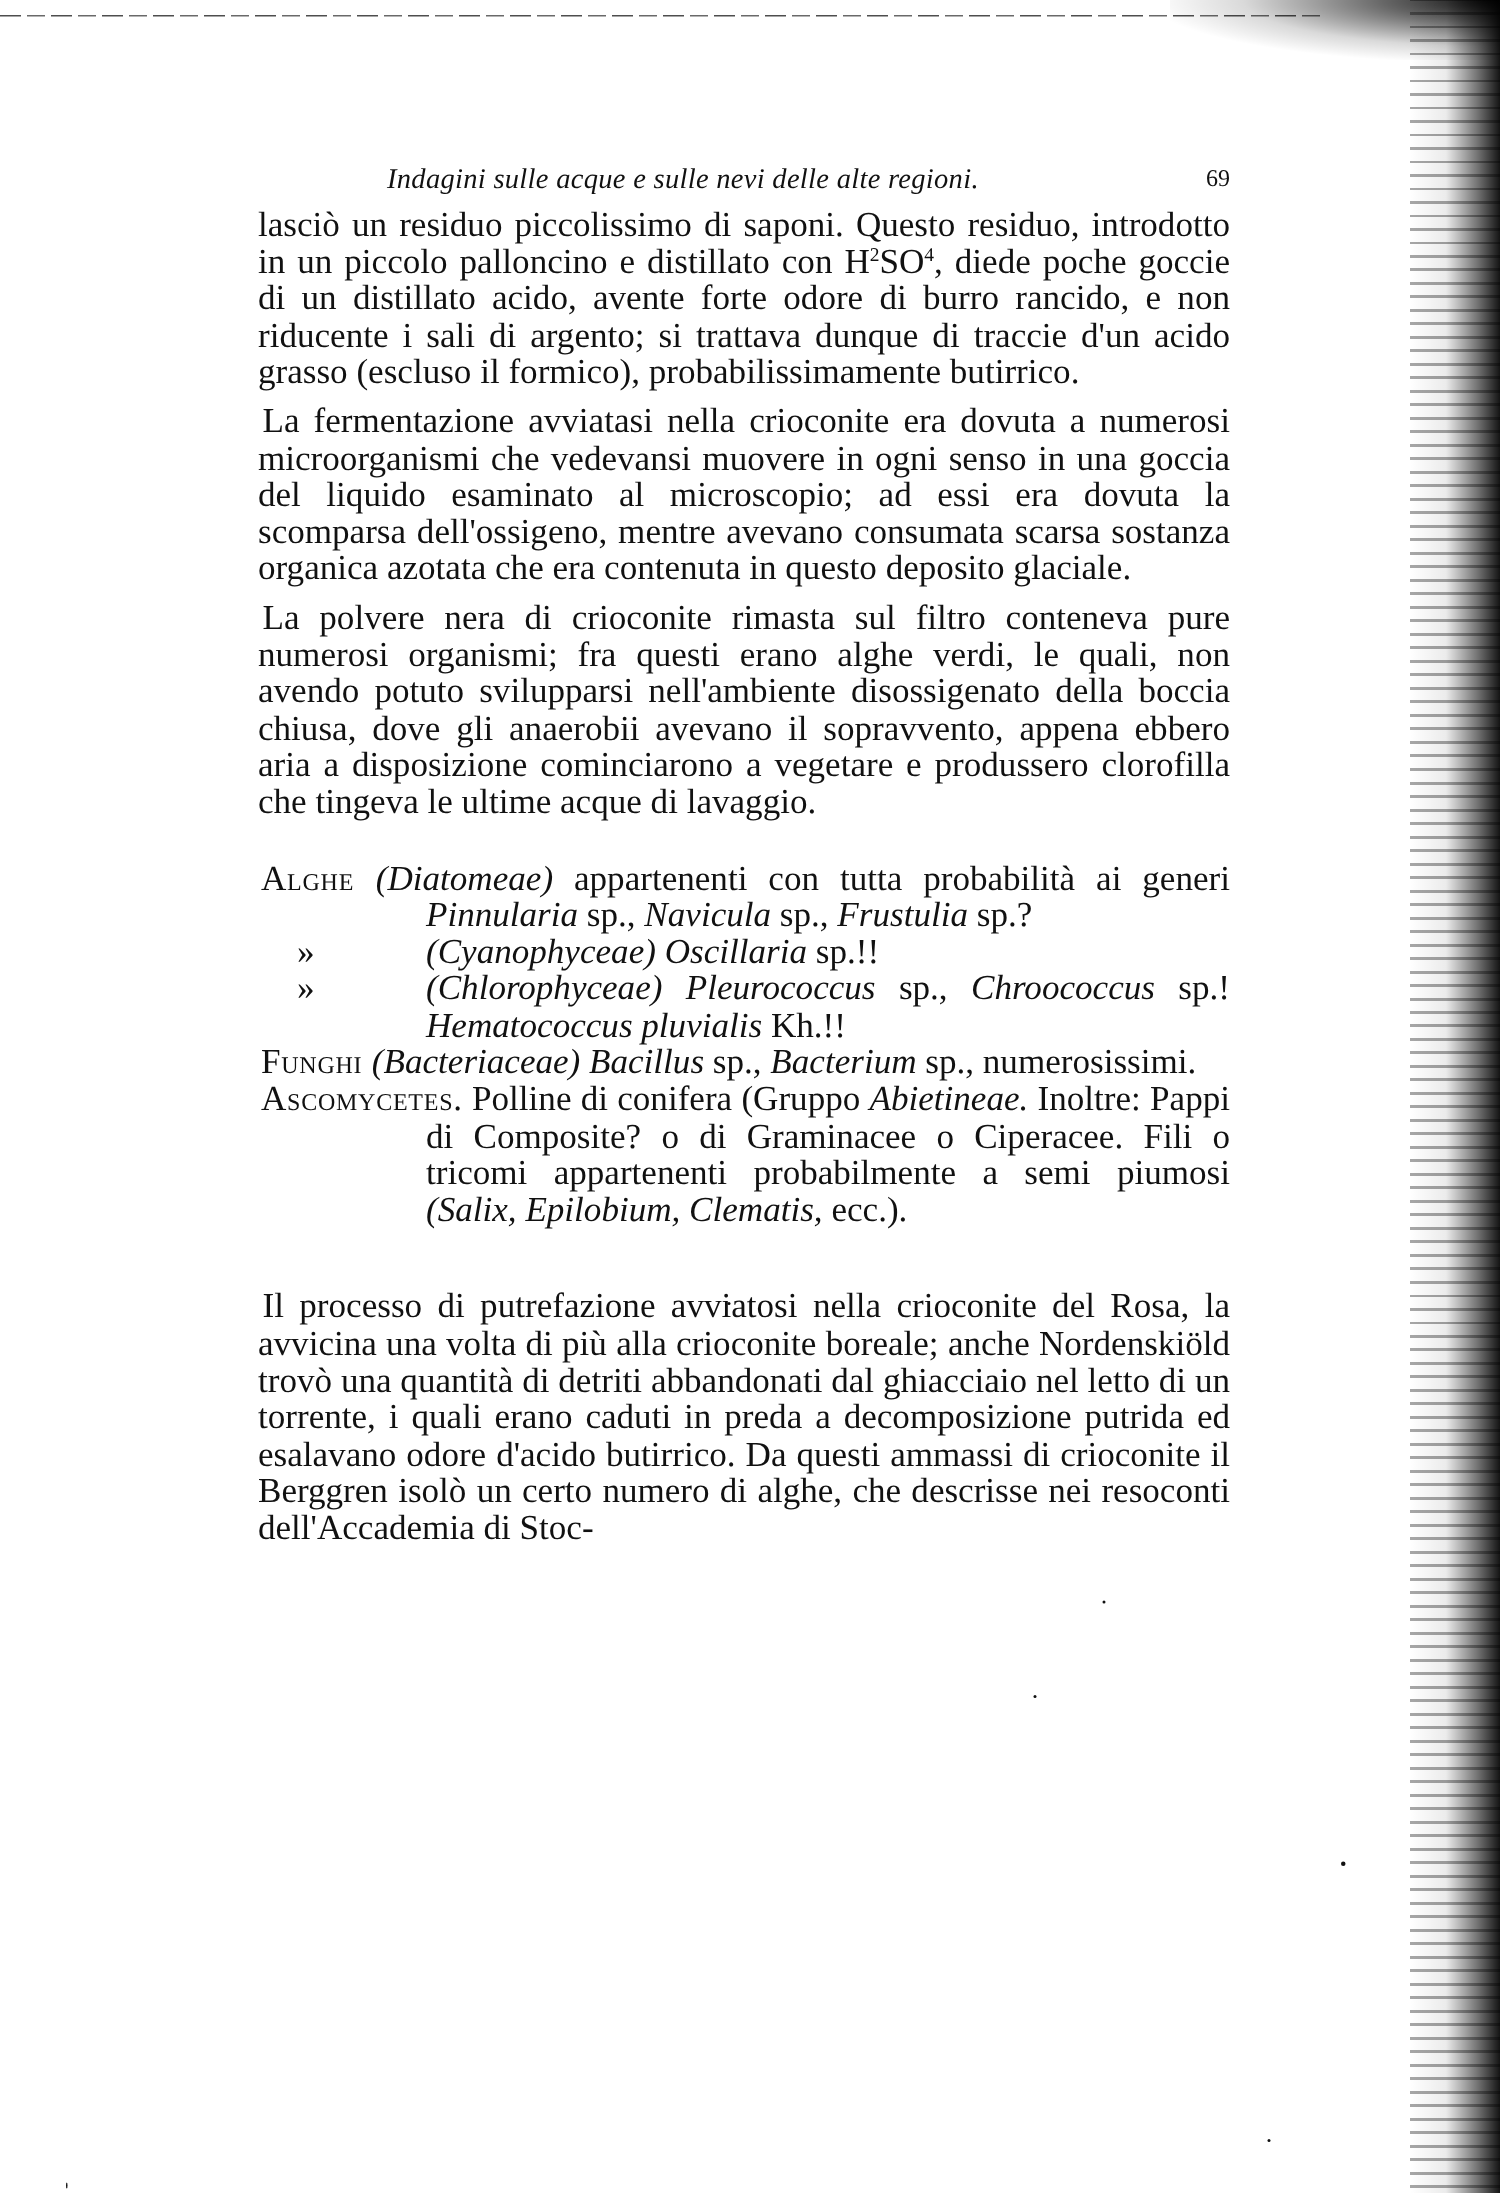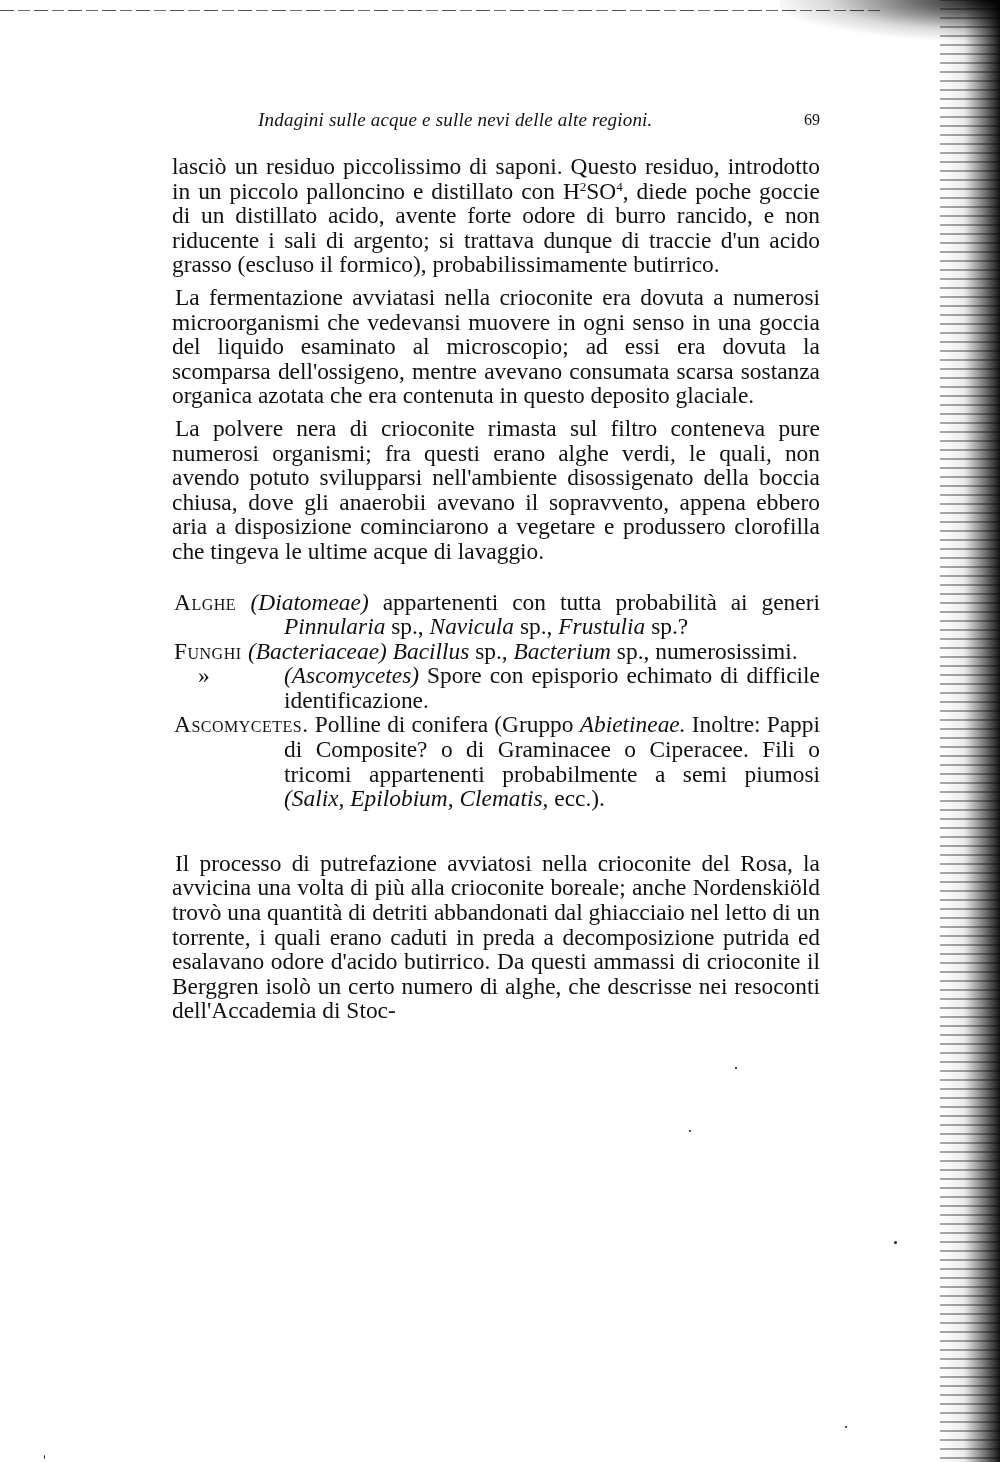--- a/index.html
+++ b/index.html
@@ -30,21 +30,21 @@
       font-family: "Liberation Serif", "DejaVu Serif", serif;
       font-size: 23.4px; line-height: 24.6px; color: #111;
     }
     .running-head {
       position: relative; height: 30px; font-style: italic; font-size: 19px;
     }
     .running-head .title { position: absolute; left: 86px; top: 0; letter-spacing: 0.2px; }
     .running-head .pageno { position: absolute; right: 0; top: 0; font-style: normal; font-size: 16px; }
     p { margin: 0; text-align: justify; text-align-last: left; }
     .para { margin-top: 8px; }
-    .para:first-of-type { margin-top: 16px; }
+    .para:first-of-type { margin-top: 0; }
     .ind-para { text-indent: 3px; }
     .list { margin-top: 26px; margin-left: 2px; }
     .entry { position: relative; padding-left: 110px; text-indent: -110px; text-align: justify; text-align-last: left; }
     .entry.sub { padding-left: 110px; text-indent: -86px; }
     .smallcaps { font-variant: small-caps; letter-spacing: 0.5px; }
     .quote-mark { display: inline-block; width: 86px; text-indent: 0; }
     .after-list { margin-top: 40px; }
     i { font-style: italic; }
     sup { font-size: 13px; vertical-align: 8px; line-height: 0; }
     .specks span { position: absolute; background: #111; border-radius: 50%; }
@@ -62,22 +62,23 @@
       <span class="title">Indagini sulle acque e sulle nevi delle alte regioni.</span>
       <span class="pageno">69</span>
     </div>
 
     <p id="p1" class="para"><span>lasciò un residuo piccolissimo di saponi. Questo residuo, introdotto in un piccolo palloncino e distillato con H</span><sup>2</sup><span>SO</span><sup>4</sup><span>, diede poche goccie di un distillato acido, avente forte odore di burro rancido, e non riducente i sali di argento; si trattava dunque di traccie d'un acido grasso (escluso il formico), probabilissimamente butirrico.</span></p>
     <p class="para ind-para">La fermentazione avviatasi nella crioconite era dovuta a numerosi microorganismi che vedevansi muovere in ogni senso in una goccia del liquido esaminato al microscopio; ad essi era dovuta la scomparsa dell'ossigeno, mentre avevano consumata scarsa sostanza organica azotata che era contenuta in questo deposito glaciale.</p>
     <p class="para ind-para">La polvere nera di crioconite rimasta sul filtro conteneva pure numerosi organismi; fra questi erano alghe verdi, le quali, non avendo potuto svilupparsi nell'ambiente disossigenato della boccia chiusa, dove gli anaerobii avevano il sopravvento, appena ebbero aria a disposizione cominciarono a vegetare e produssero clorofilla che tingeva le ultime acque di lavaggio.</p>
 
     <div class="list" id="species-list">
         <div class="entry"><span class="smallcaps">Alghe </span> <i>(Diatomeae)</i><span> appartenenti con tutta probabilità ai generi </span><i>Pinnularia</i><span> sp., </span><i>Navicula</i><span> sp., </span><i>Frustulia</i><span> sp.?</span></div>
+        <div class="entry sub"><span class="quote-mark">»</span><i>(Cyanophyceae) Oscillaria</i><span> sp.!!</span></div>
+        <div class="entry sub"><span class="quote-mark">»</span><i>(Chlorophyceae) Pleurococcus</i><span> sp., </span><i>Chroococcus</i><span> sp.! </span><i>Hematococcus pluvialis</i><span> Kh.!!</span></div>
         <div class="entry"><span class="smallcaps">Funghi </span> <i>(Bacteriaceae) Bacillus</i><span> sp., </span><i>Bacterium</i><span> sp., numerosissimi.</span></div>
-        <div class="entry sub"><span class="quote-mark">»</span><i>(Ascomycetes)</i><span> Spore con episporio echimato di difficile identificazione.</span></div>
         <div class="entry"><span class="smallcaps">Ascomycetes.</span><span> Polline di conifera (Gruppo </span><i>Abietineae.</i><span> Inoltre: Pappi di Composite? o di Graminacee o Ciperacee. Fili o tricomi appartenenti probabilmente a semi piumosi </span><i>(Salix, Epilobium, Clematis,</i><span> ecc.).</span></div>
       </div>
 
     <p class="para after-list ind-para">Il processo di putrefazione avviatosi nella crioconite del Rosa, la avvicina una volta di più alla crioconite boreale; anche Nordenskiöld trovò una quantità di detriti abbandonati dal ghiacciaio nel letto di un torrente, i quali erano caduti in preda a decomposizione putrida ed esalavano odore d'acido butirrico. Da questi ammassi di crioconite il Berggren isolò un certo numero di alghe, che descrisse nei resoconti dell'Accademia di Stoc-</p>
   </div>
 
   <div class="specks">
     <span style="left:689px;top:1130px;width:2px;height:2px"></span>
     <span style="left:894px;top:1241px;width:3px;height:3px"></span>
     <span style="left:44px;top:1455px;width:1px;height:4px"></span>

